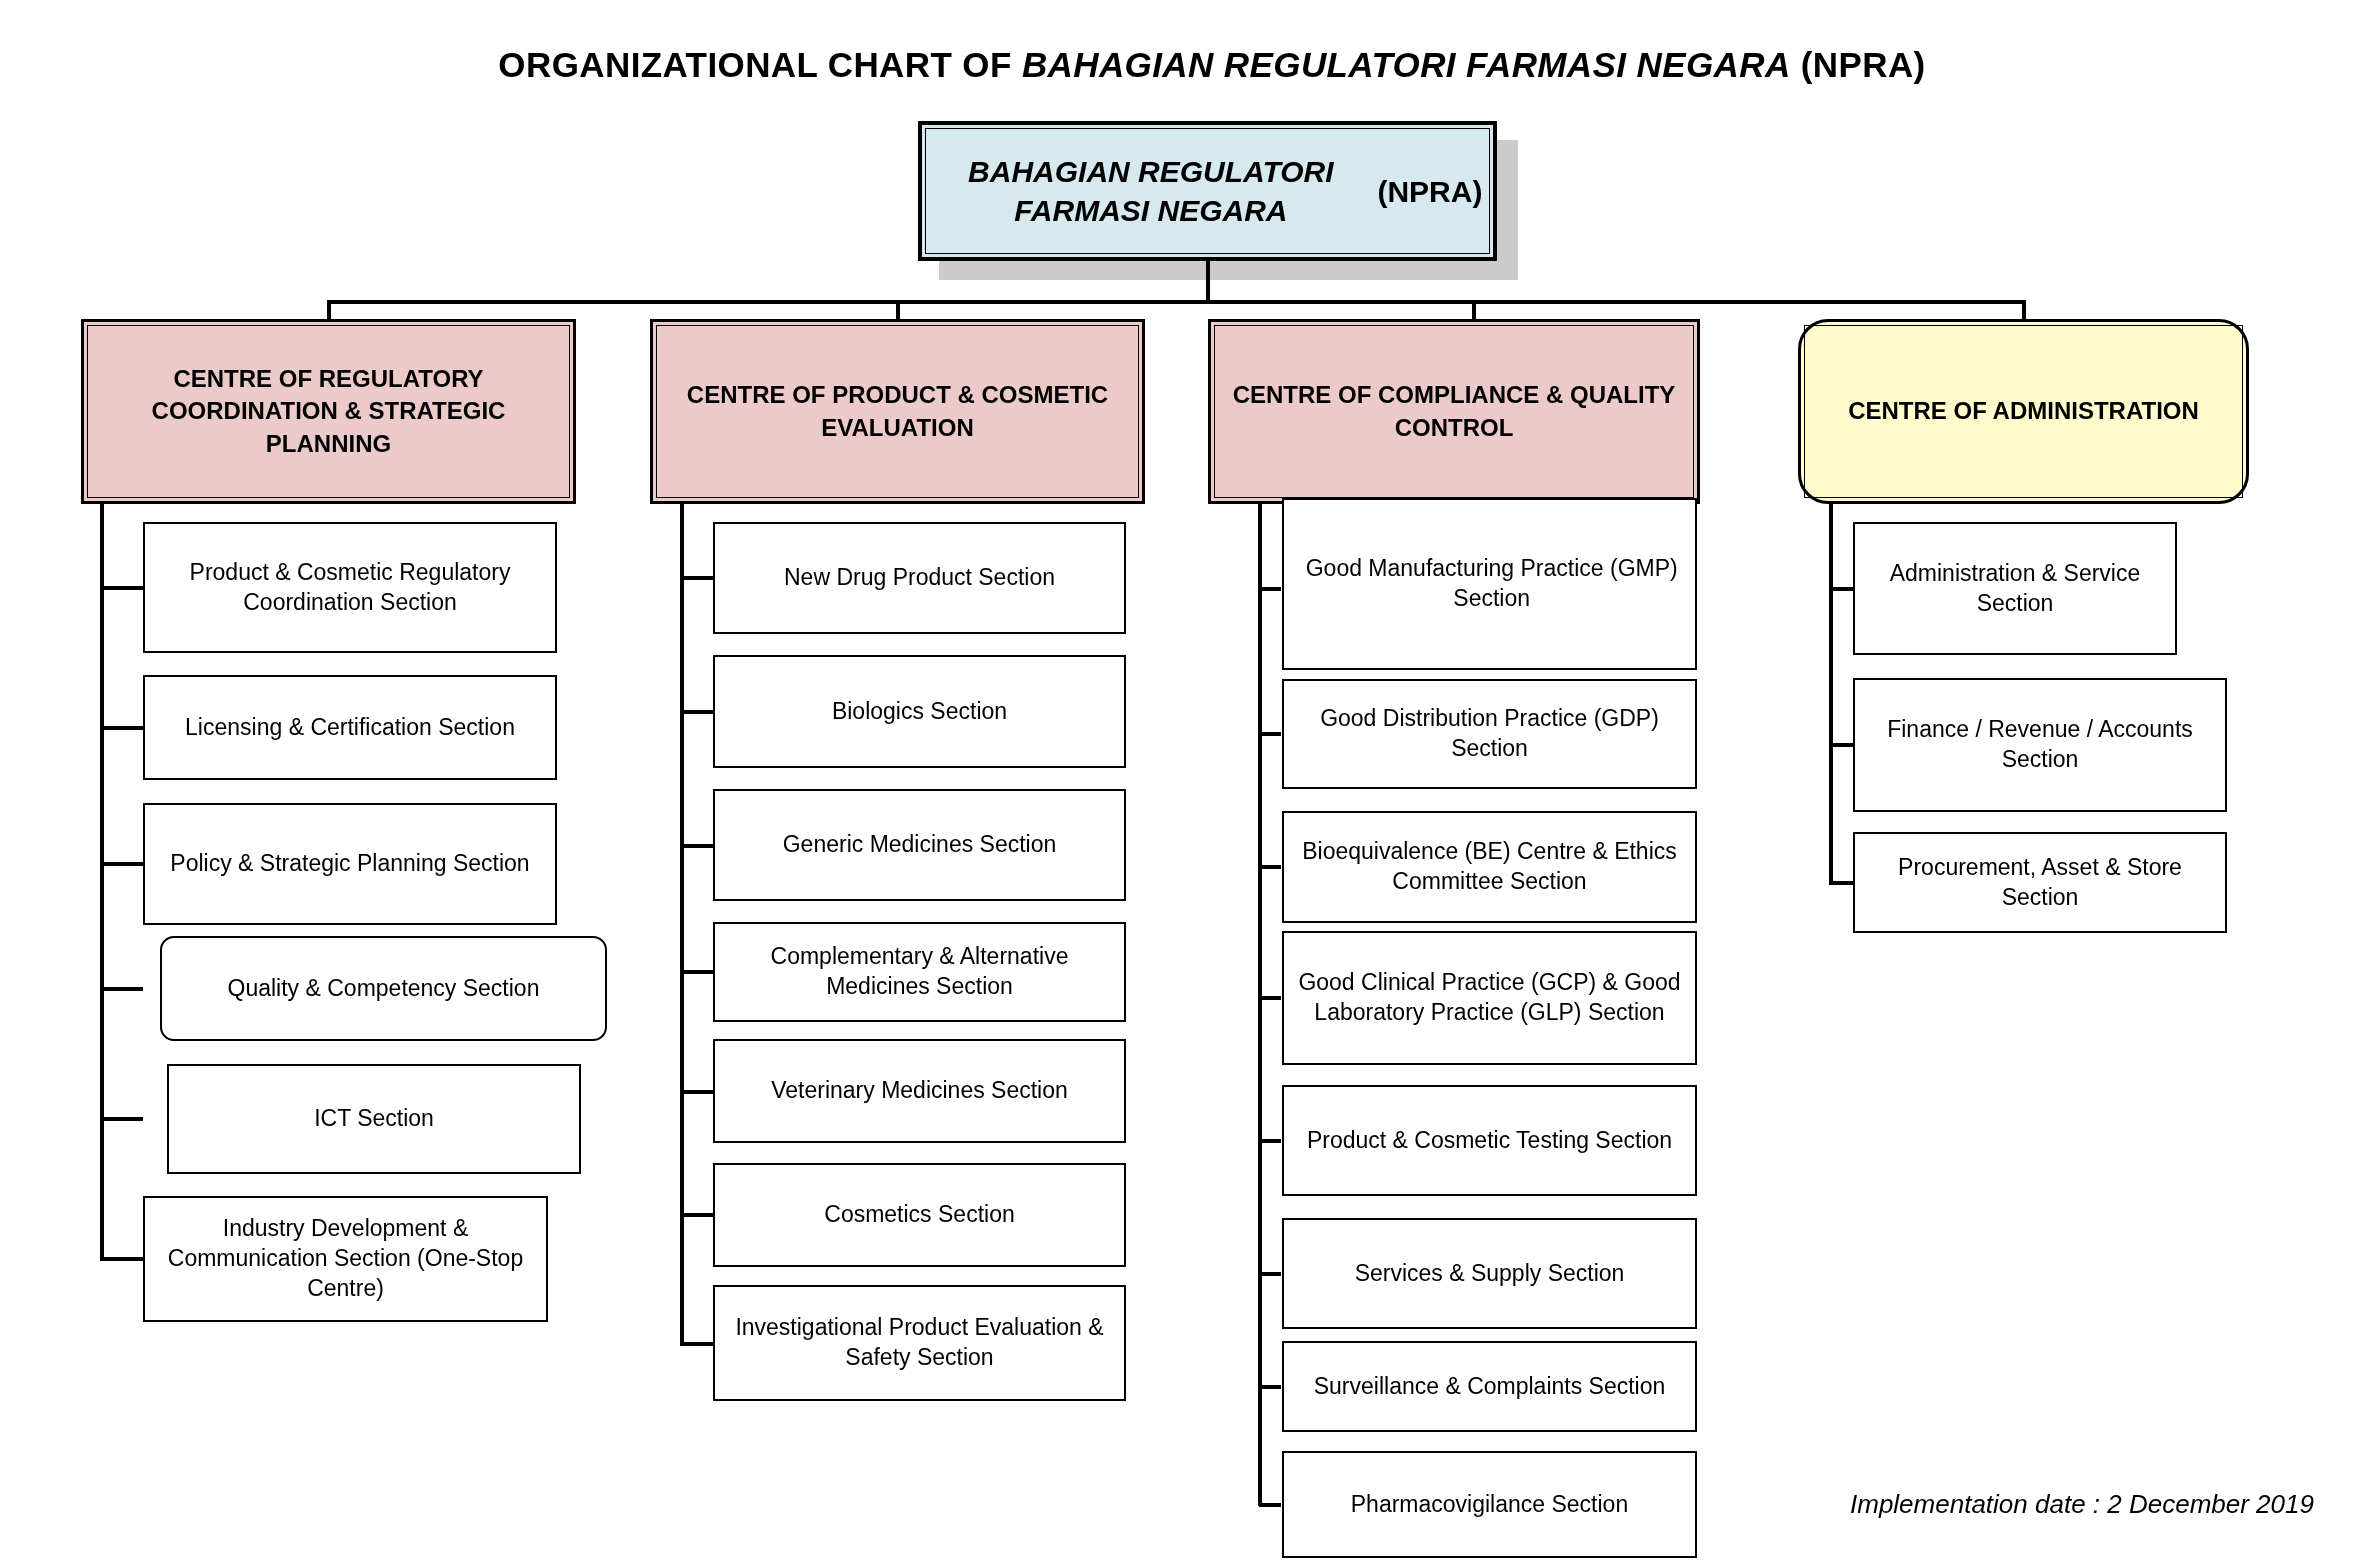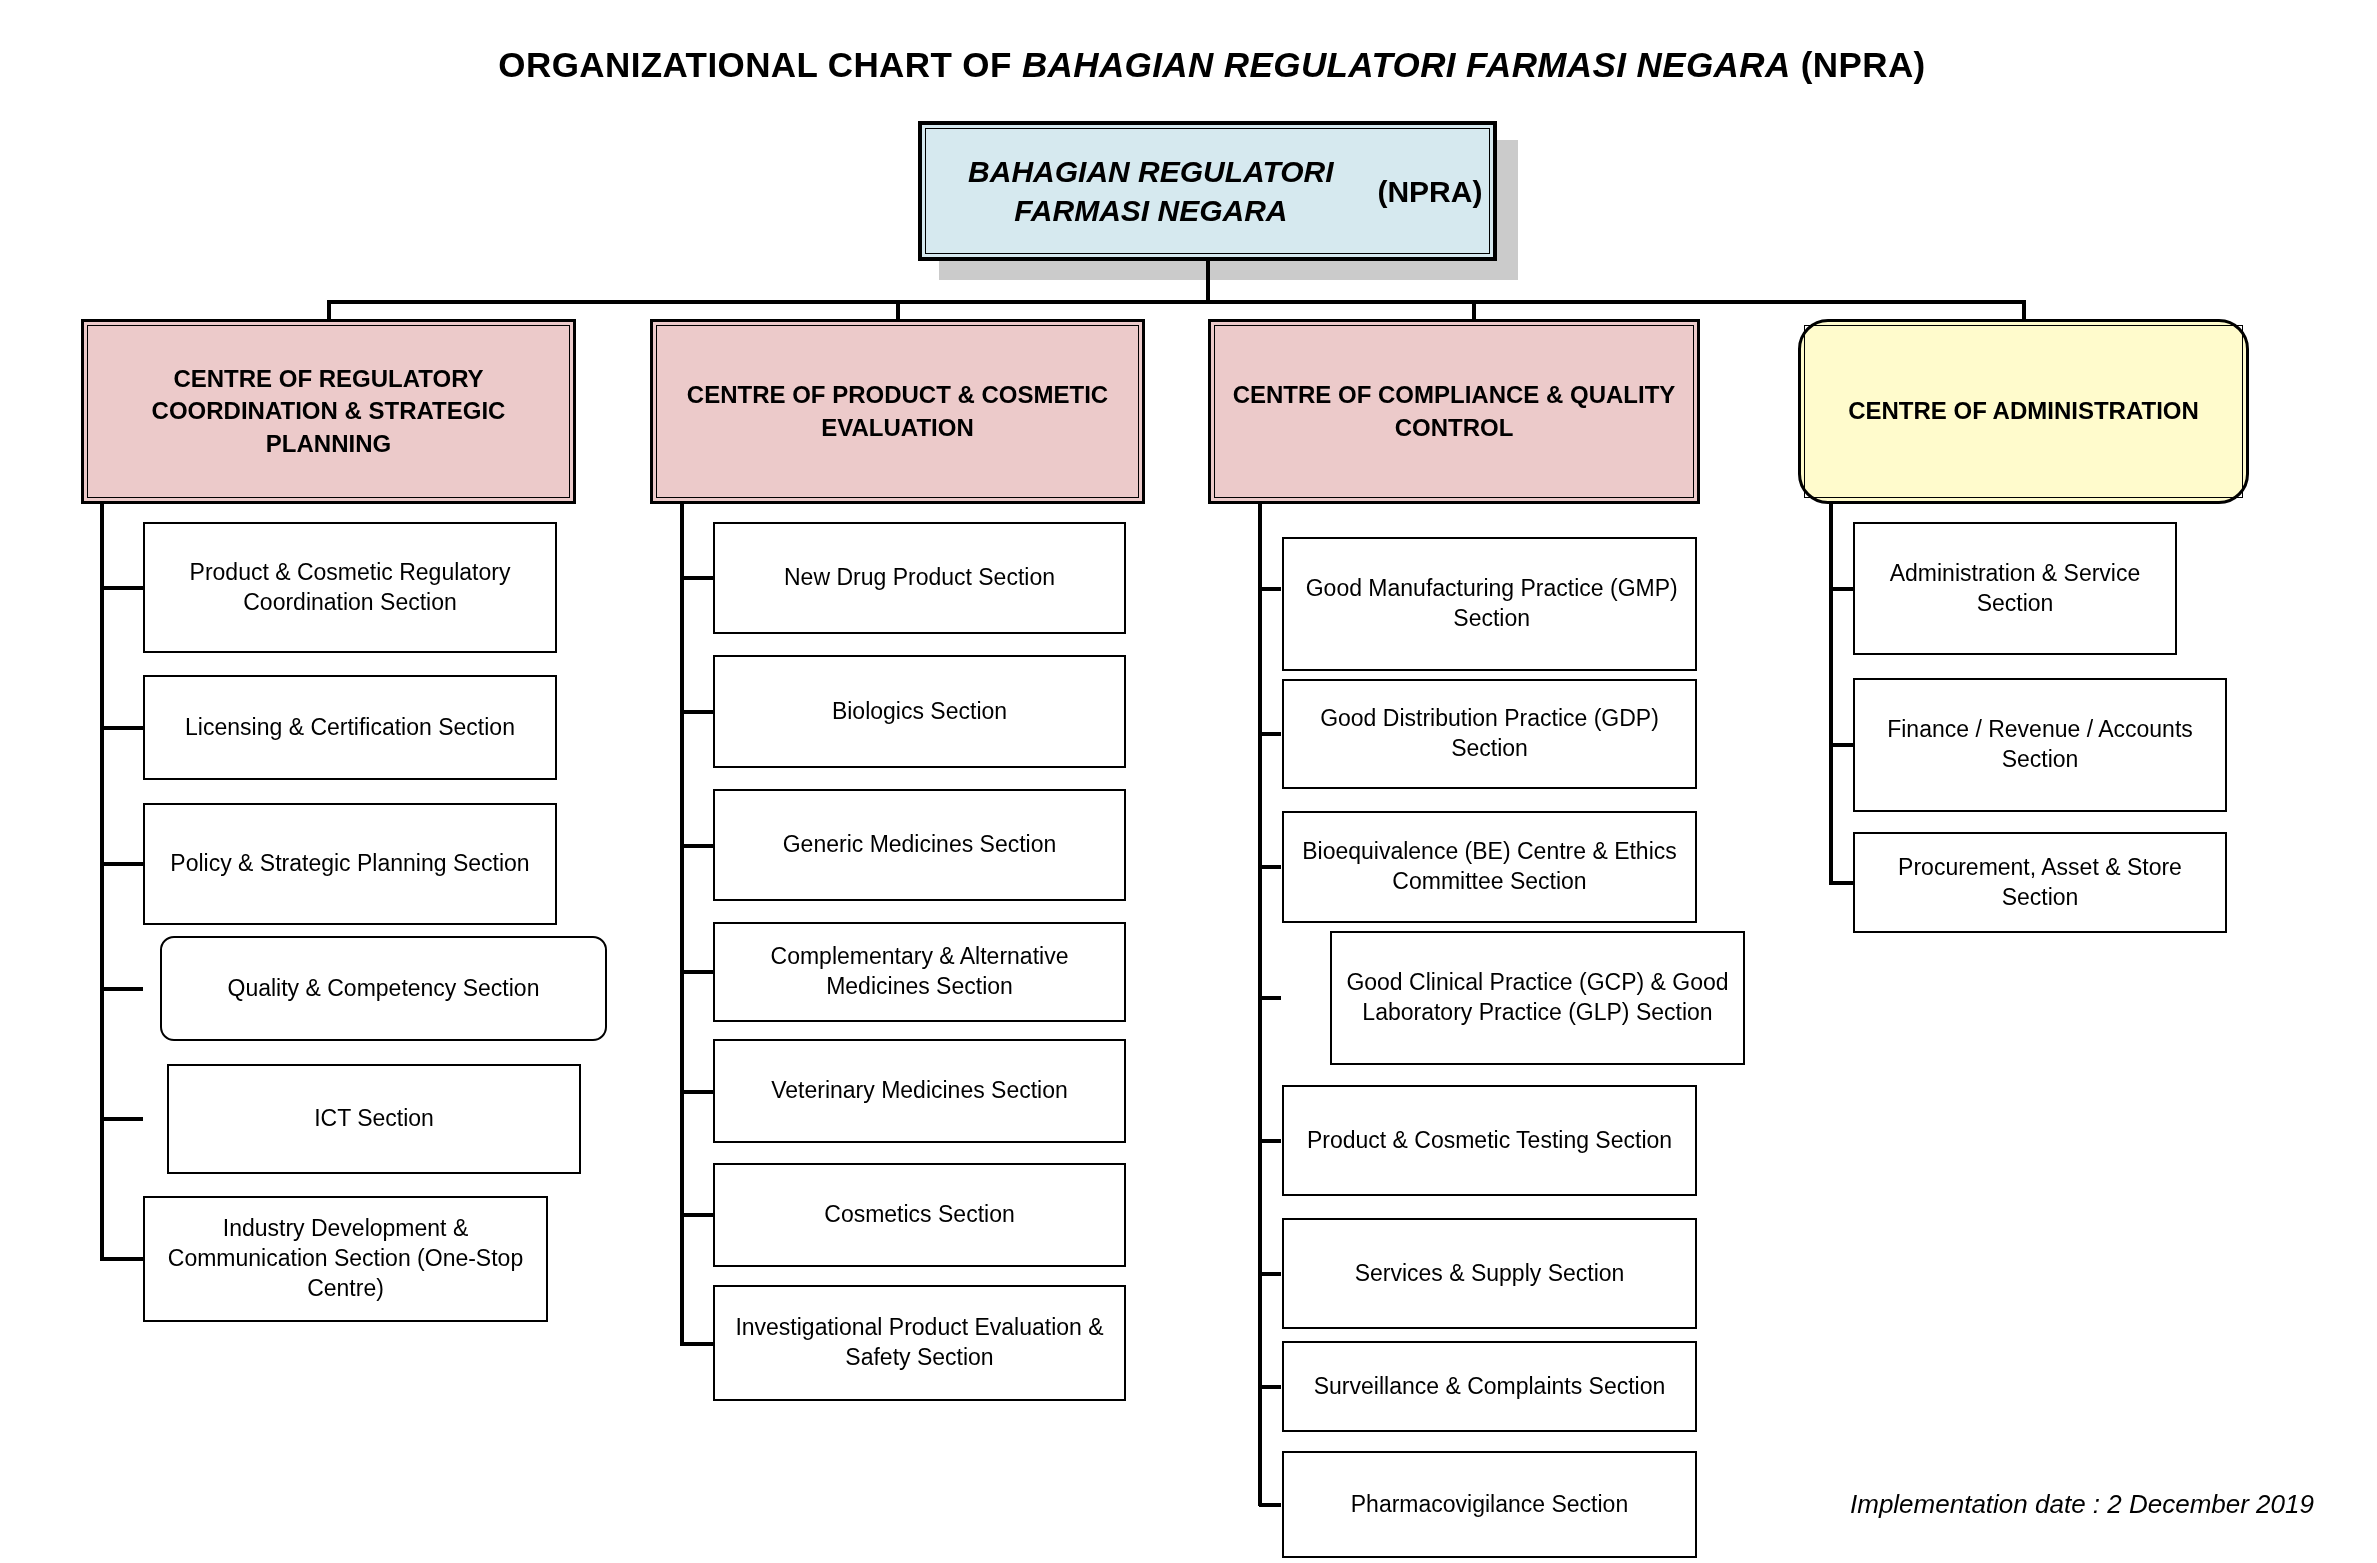--- a/index.html
+++ b/index.html
@@ -116,27 +116,27 @@
       <div class="line" style="left: 681px; top: 970px; width: 32px; height: 3.5px;"></div>
       <div class="section-box" style="left: 713px; top: 922px; width: 413px; height: 100px;">Complementary &amp; Alternative Medicines Section</div>
       <div class="line" style="left: 681px; top: 1090px; width: 32px; height: 3.5px;"></div>
       <div class="section-box" style="left: 713px; top: 1039px; width: 413px; height: 104px;">Veterinary Medicines Section</div>
       <div class="line" style="left: 681px; top: 1213px; width: 32px; height: 3.5px;"></div>
       <div class="section-box" style="left: 713px; top: 1163px; width: 413px; height: 104px;">Cosmetics Section</div>
       <div class="line" style="left: 681px; top: 1342px; width: 32px; height: 3.5px;"></div>
       <div class="section-box" style="left: 713px; top: 1285px; width: 413px; height: 116px;">Investigational Product Evaluation &amp; Safety Section</div>
       <div class="line" style="left: 1258px; top: 504px; width: 3.5px; height: 1002px;"></div>
       <div class="line" style="left: 1259px; top: 587px; width: 22.4px; height: 3.5px;"></div>
-      <div class="section-box" style="left: 1282px; top: 537px; width: 415px; height: 134px; padding-left: 13px;">Good Manufacturing Practice (GMP) Section</div>
+      <div class="section-box" style="left: 1282px; top: 498px; width: 415px; height: 172px; padding-left: 13px;">Good Manufacturing Practice (GMP) Section</div>
       <div class="line" style="left: 1259px; top: 732px; width: 22.4px; height: 3.5px;"></div>
       <div class="section-box" style="left: 1282px; top: 679px; width: 415px; height: 110px;">Good Distribution Practice (GDP) Section</div>
       <div class="line" style="left: 1259px; top: 865px; width: 22.4px; height: 3.5px;"></div>
       <div class="section-box" style="left: 1282px; top: 811px; width: 415px; height: 112px;">Bioequivalence (BE) Centre &amp; Ethics Committee Section</div>
       <div class="line" style="left: 1259px; top: 996px; width: 22.4px; height: 3.5px;"></div>
-      <div class="section-box" style="left: 1282px; top: 931px; width: 415px; height: 134px; margin-left: 48px;">Good Clinical Practice (GCP) &amp; Good Laboratory Practice (GLP) Section</div>
+      <div class="section-box" style="left: 1282px; top: 931px; width: 415px; height: 134px;">Good Clinical Practice (GCP) &amp; Good Laboratory Practice (GLP) Section</div>
       <div class="line" style="left: 1259px; top: 1139px; width: 22.4px; height: 3.5px;"></div>
       <div class="section-box" style="left: 1282px; top: 1085px; width: 415px; height: 111px;">Product &amp; Cosmetic Testing Section</div>
       <div class="line" style="left: 1259px; top: 1272px; width: 22.4px; height: 3.5px;"></div>
       <div class="section-box" style="left: 1282px; top: 1218px; width: 415px; height: 111px;">Services &amp; Supply Section</div>
       <div class="line" style="left: 1259px; top: 1385px; width: 22.4px; height: 3.5px;"></div>
       <div class="section-box" style="left: 1282px; top: 1341px; width: 415px; height: 91px;">Surveillance &amp; Complaints Section</div>
       <div class="line" style="left: 1259px; top: 1503px; width: 22.4px; height: 3.5px;"></div>
       <div class="section-box" style="left: 1282px; top: 1451px; width: 415px; height: 107px;">Pharmacovigilance Section</div>
       <div class="line" style="left: 1829px; top: 504px; width: 3.5px; height: 381px;"></div>
       <div class="line" style="left: 1831px; top: 587px; width: 22.4px; height: 3.5px;"></div>

